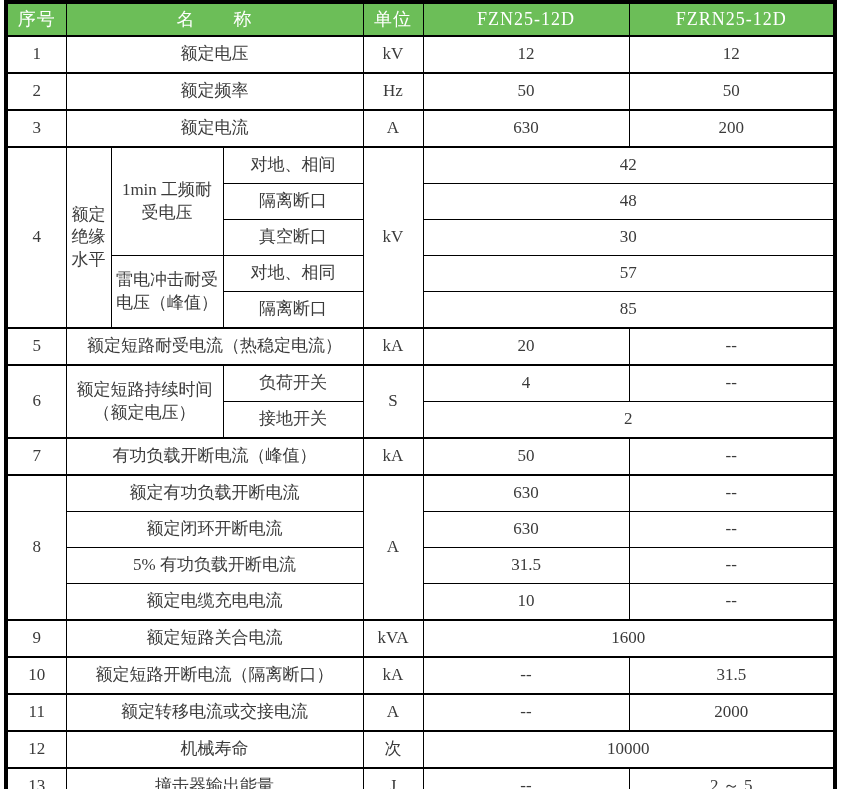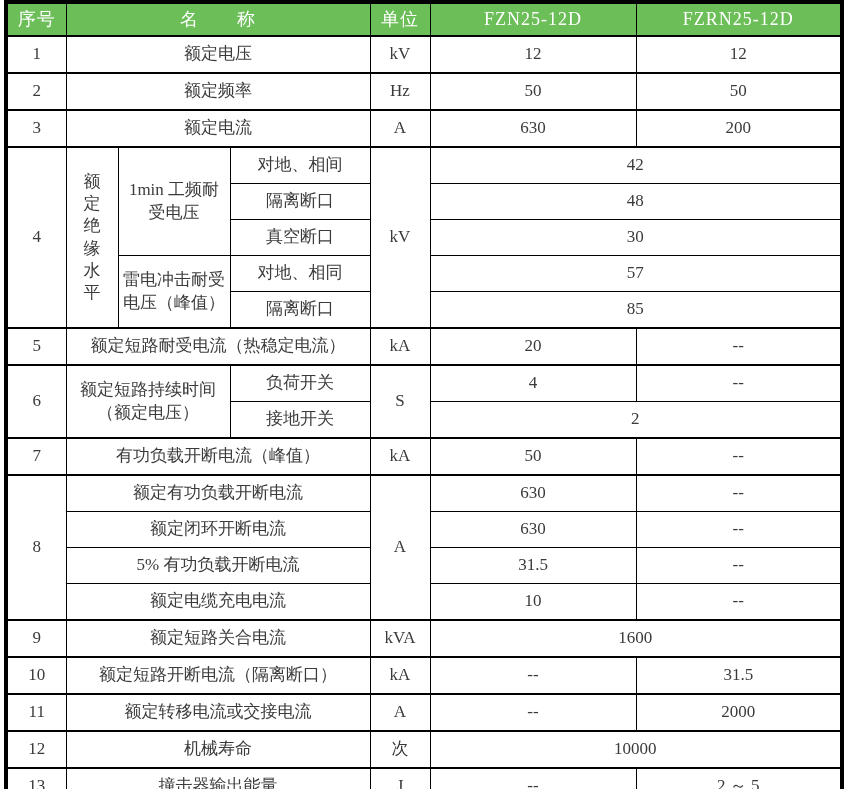--- a/index.html
+++ b/index.html
@@ -36,21 +36,21 @@
   }
   .spec thead th{
     background:var(--header-bg);
     color:var(--header-text);
     font-size:18px;
     height:29px;
     border-bottom:2px solid var(--grid);
     letter-spacing:1px;
   }
   .spec tr.major td{border-top-width:2px;}
-  .spec td.group-cell{padding:1px 17px;}
+  .spec td.group-cell{padding:1px 5px;}
 </style>
 </head>
 <body>
 
 <table class="spec">
   <colgroup>
     <col style="width:60px">
     <col style="width:45px">
     <col style="width:112px">
     <col style="width:140px">

